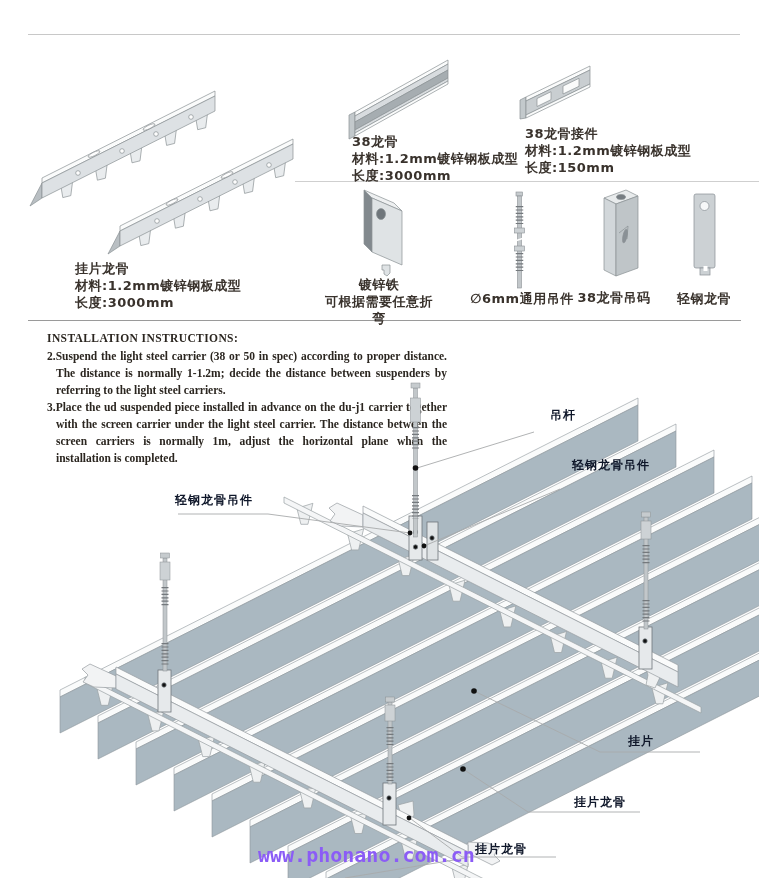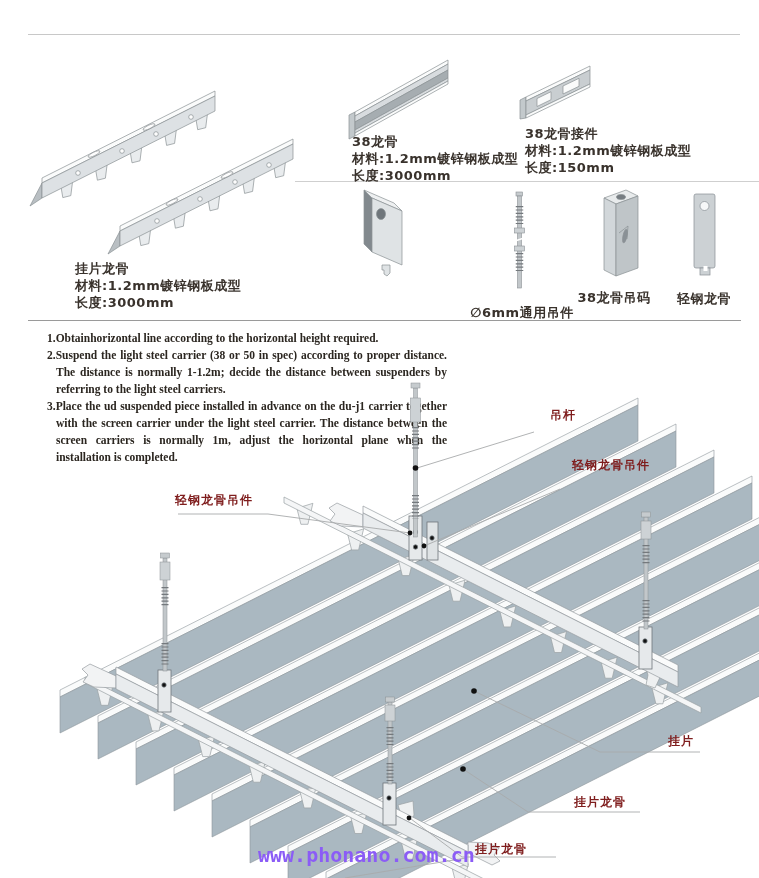--- a/index.html
+++ b/index.html
@@ -11,21 +11,21 @@
   .hr-mid{left:28px;top:320px;width:713px;background:#9a9a9a;}
   svg{position:absolute;left:0;}
   .prod-label{position:absolute;font-size:13px;font-weight:bold;line-height:17px;
         color:#39322c;letter-spacing:.5px;white-space:nowrap;}
   .prod-label.center{text-align:center;white-space:normal;}
   .instructions{position:absolute;left:47px;top:330px;width:400px;
         font-family:"Liberation Serif",serif;font-size:11.5px;font-weight:bold;
         color:#2b2620;line-height:17px;}
   .instructions p{margin:0;padding-left:9px;text-indent:-9px;text-align:justify;}
   .instructions .title{padding-left:0;text-indent:0;letter-spacing:.4px;margin-bottom:1px;}
-  .dia-label{position:absolute;font-size:12px;font-weight:bold;color:#7f1d1d;
+  .dia-label{position:absolute;font-size:12px;font-weight:bold;color:#0f172a;
         letter-spacing:1px;white-space:nowrap;}
   .watermark{position:absolute;left:258px;top:843px;font-family:"DejaVu Sans Mono",monospace;
         font-size:20px;font-weight:bold;color:#8b5cf6;letter-spacing:0px;z-index:9;}
 </style>
 </head>
 <body>
 
 <div class="page">
 
   <div class="hr hr-top"></div>
@@ -127,26 +127,30 @@
   <div class="prod-label" style="left:352px;top:133px">
     <div>38龙骨</div>
     <div>材料:1.2mm镀锌钢板成型</div>
     <div>长度:3000mm</div>
   </div>
   <div class="prod-label" style="left:525px;top:125px">
     <div>38龙骨接件</div>
     <div>材料:1.2mm镀锌钢板成型</div>
     <div>长度:150mm</div>
   </div>
-  <div class="prod-label center" style="left:462px;top:304px;width:120px">∅6mm通用吊件</div>
+  <div class="prod-label center" style="left:320px;top:276px;width:118px">
+    <div>镀锌铁</div>
+    <div>可根据需要任意折弯</div>
+  </div>
+  <div class="prod-label center" style="left:462px;top:290px;width:120px">∅6mm通用吊件</div>
   <div class="prod-label center" style="left:556px;top:289px;width:116px">38龙骨吊码</div>
   <div class="prod-label center" style="left:664px;top:290px;width:80px">轻钢龙骨</div>
 
   <div class="instructions">
-    <p>1.Obtainhorizontal line according to the horizontal height required.</p>
+    <p class="title">INSTALLATION INSTRUCTIONS:</p>
     <p>2.Suspend the light steel carrier (38 or 50 in spec) according to proper distance. The distance is normally 1-1.2m; decide the distance between suspenders by referring to the light steel carriers.</p>
     <p>3.Place the ud suspended piece installed in advance on the du-j1 carrier together with the screen carrier under the light steel carrier. The distance between the screen carriers is normally 1m, adjust the horizontal plane when the installation is completed.</p>
   </div>
 
   <svg style="top:375px" width="759" height="503" viewBox="0 0 759 503">
 
     <g stroke="#8d959b" stroke-width="0.6">
       <g>
           <polygon points="60,315 638,23 638,30 60,322" fill="#fafbfb"></polygon>
           <polygon points="60,322 638,30 638,66 60,358" fill="#aab8c1"></polygon>
@@ -274,19 +278,19 @@
       <circle cx="410" cy="158" r="2.4"></circle>
       <circle cx="474" cy="316" r="2.8"></circle>
       <circle cx="463" cy="394" r="2.8"></circle>
       <circle cx="409" cy="443" r="2.4"></circle>
     </g>
   </svg>
 
   <div class="dia-label" style="left:550px;top:407px">吊杆</div>
   <div class="dia-label" style="left:572px;top:457px">轻钢龙骨吊件</div>
   <div class="dia-label" style="left:175px;top:492px">轻钢龙骨吊件</div>
-  <div class="dia-label" style="left:668px;top:733px">挂片</div>
+  <div class="dia-label" style="left:628px;top:733px">挂片</div>
   <div class="dia-label" style="left:574px;top:794px">挂片龙骨</div>
   <div class="dia-label" style="left:475px;top:841px">挂片龙骨</div>
 
   <div class="watermark">www.phonano.com.cn</div>
 
 </div>
 
 </body></html>

